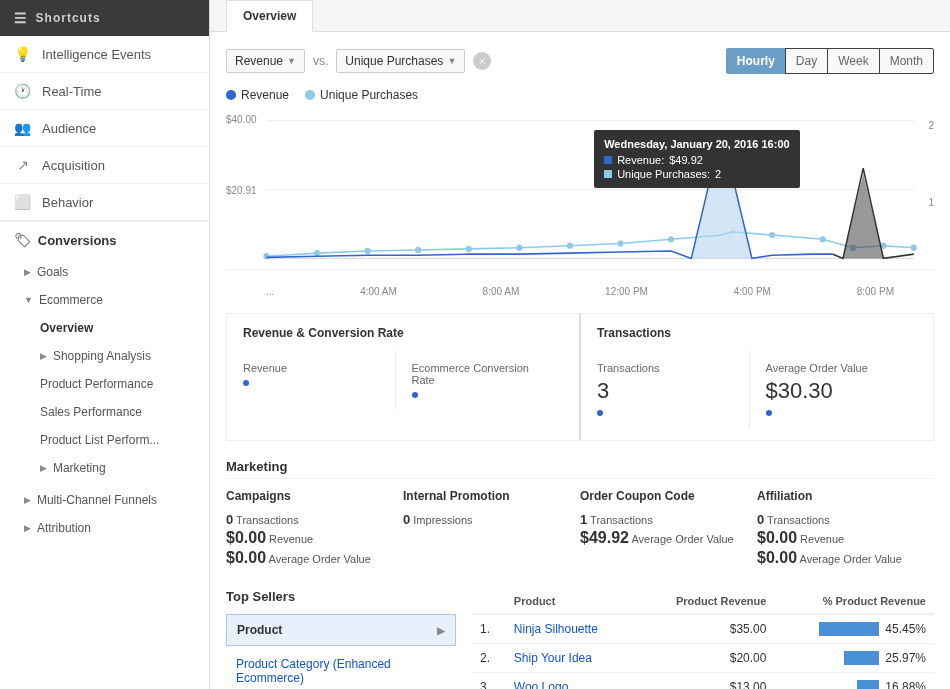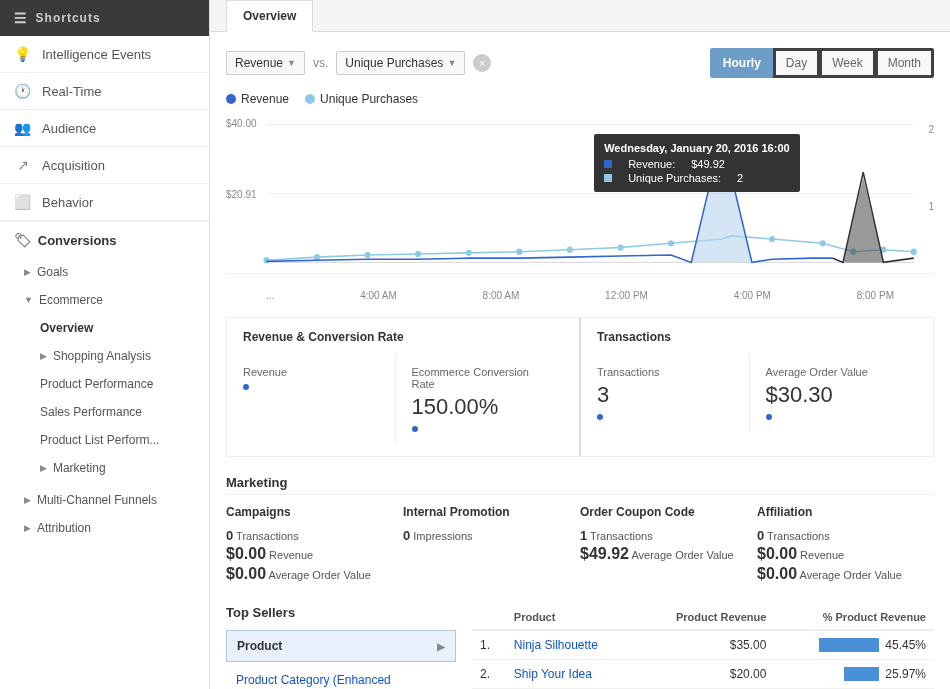--- a/index.html
+++ b/index.html
@@ -124,21 +124,21 @@
       background: #ccc;
       border: none;
       cursor: pointer;
       font-size: 11px;
       color: #fff;
       display: flex; align-items: center; justify-content: center;
     }
     .time-btns { display: flex; gap: 0; }
     .time-btn {
       padding: 5px 10px;
-      border: 3px solid #404040;
+      border: 1px solid #404040;
       background: #f8f8f8;
       cursor: pointer;
       font-size: 12px;
       color: #666;
       margin-left: -1px;
     }
     .time-btn.active {
       background: #6c9dc6;
       color: #fff;
       border-color: #6c9dc6;
@@ -174,21 +174,21 @@
       background: #333;
       color: #fff;
       padding: 8px 10px;
       font-size: 11px;
       border-radius: 2px;
       pointer-events: none;
       white-space: nowrap;
       z-index: 10;
     }
     .chart-tooltip .tt-title { font-weight: bold; margin-bottom: 4px; font-size: 11px; }
-    .chart-tooltip .tt-row { display: flex; align-items: center; gap: 16px; margin-top: 2px; }
+    .chart-tooltip .tt-row { display: flex; align-items: center; gap: 5px; margin-top: 2px; }
     .chart-tooltip .tt-dot { width: 8px; height: 8px; display: inline-block; }
     .chart-tooltip .tt-dot.rev { background: #3366cc; }
     .chart-tooltip .tt-dot.uniq { background: #8ecae6; }
 
     
     .x-axis { display: flex; justify-content: space-between; padding: 0 40px; margin-bottom: 16px; font-size: 10px; color: #888; }
     .metric-card {
       flex: 1;
       padding: 12px 16px;
       border-right: 1px solid #eee;
@@ -436,21 +436,20 @@
     <div style="display:flex; gap:0; margin-bottom:18px; border:1px solid #eee;">
       <div style="flex:1; padding:12px 16px; border-right:2px solid #ddd;">
         <div style="font-size:12px;font-weight:bold;color:#333;margin-bottom:10px;">Revenue &amp; Conversion Rate</div>
         <div style="display:flex;gap:0;">
           <div class="metric-card" style="border-right:1px solid #eee;padding-left:0;">
             <div class="metric-label">Revenue</div>
             <div class="metric-dot"></div>
           </div>
           <div class="metric-card">
             <div class="metric-label">Ecommerce Conversion Rate</div>
-            <div class="metric-value">150.00%</div>
             <div class="metric-dot"></div>
           </div>
         </div>
       </div>
       <div style="flex:1; padding:12px 16px;">
         <div style="font-size:12px;font-weight:bold;color:#333;margin-bottom:10px;">Transactions</div>
         <div style="display:flex;gap:0;">
           <div class="metric-card" style="border-right:1px solid #eee;padding-left:0;">
             <div class="metric-label">Transactions</div>
             <div class="metric-value">3</div>

